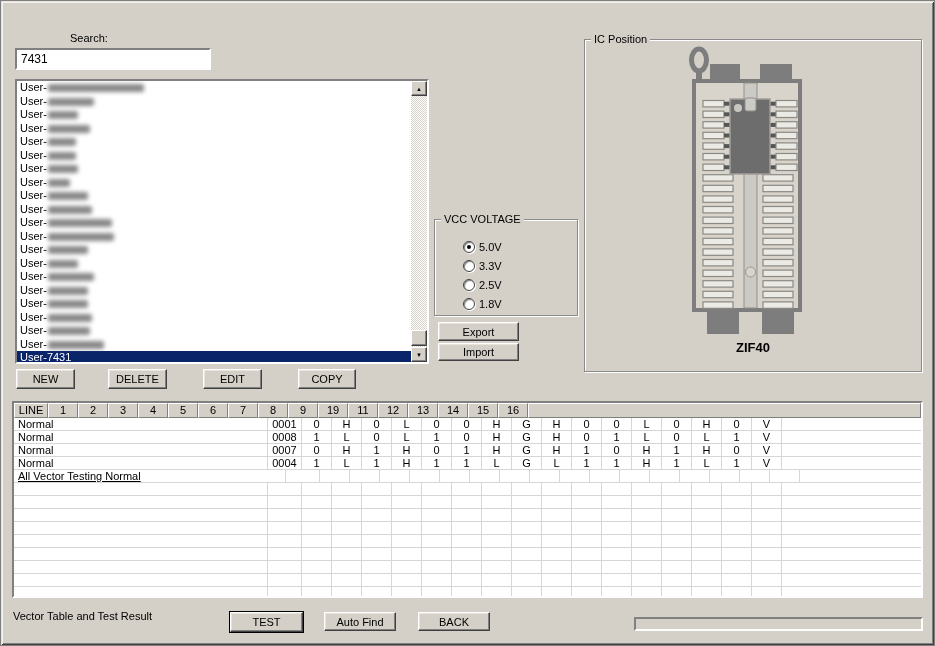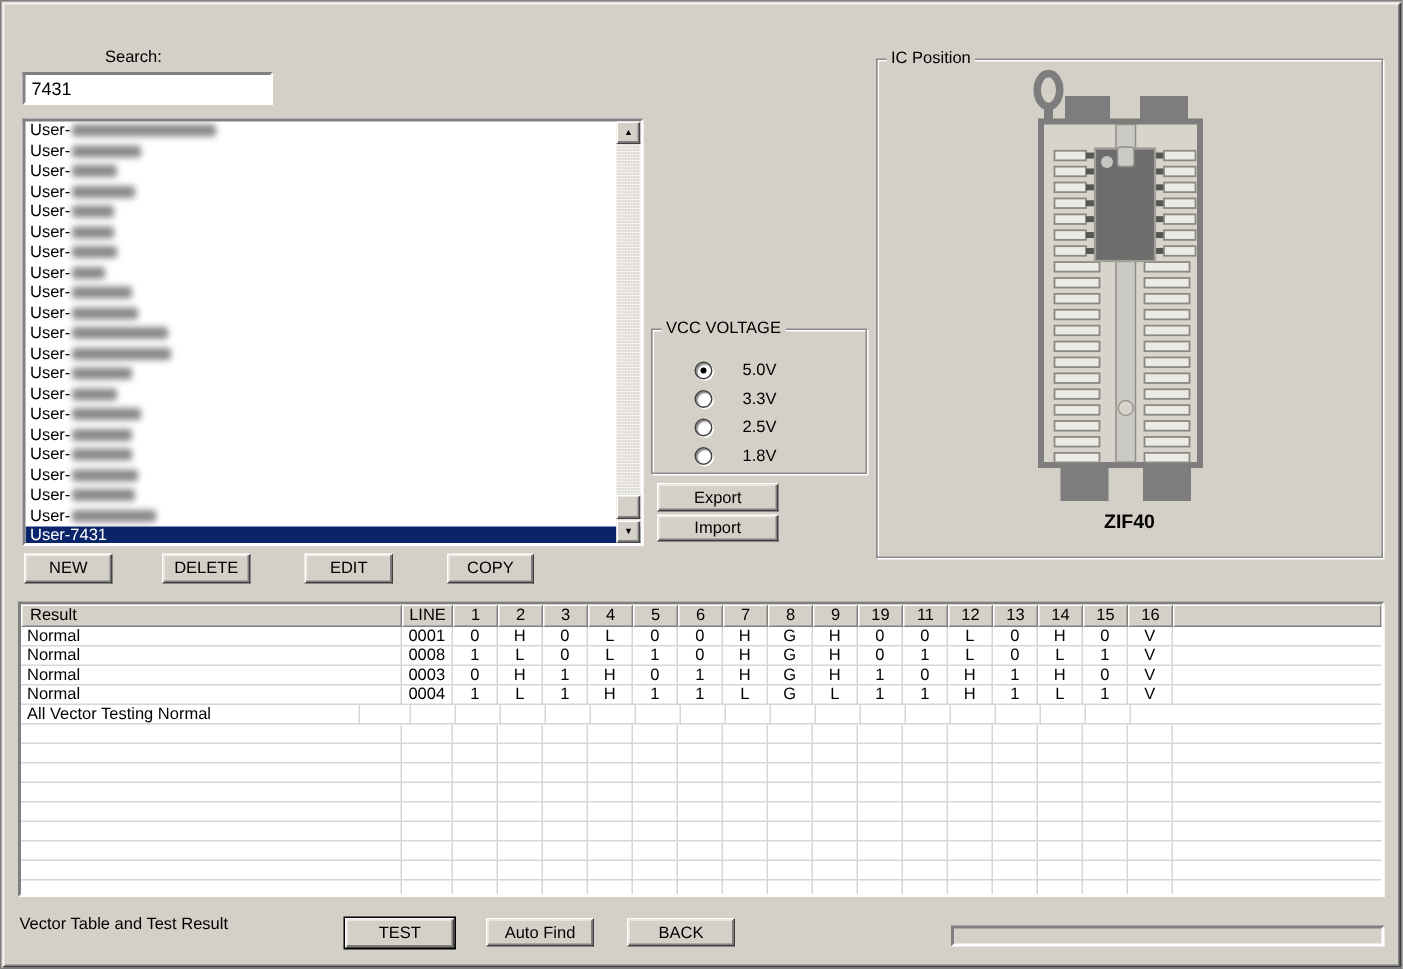--- a/index.html
+++ b/index.html
@@ -22,21 +22,21 @@
   .close-btn {
     width:17px; height:15px; background:#d4d0c8; display:flex; align-items:center; justify-content:center;
     border:1px solid; border-color:#fff #404040 #404040 #fff;
     box-shadow: inset -1px -1px 0 #808080;
     cursor:default;
   }
 
   .label { font-size:11px; color:#000; position:absolute; }
 
   .search-input {
-    position:absolute; left:14px; top:47px; width:167px; height:22px;
+    position:absolute; left:14px; top:47px; width:196px; height:22px;
     background:#fff; font-family:"Liberation Sans",sans-serif; font-size:12px; padding:0 4px; outline:none;
     border:2px solid; border-color:#808080 #fff #fff #808080;
   }
 
   .listbox {
     position:absolute; left:14px; top:78px; width:414px; height:285px; background:#fff;
     border:2px solid; border-color:#808080 #fff #fff #808080; overflow:hidden;
   }
   .list-item { height:13.5px; line-height:13.5px; font-size:11px; padding-left:3px; white-space:pre; color:#000; }
   .list-item .mask {
@@ -74,21 +74,21 @@
   .vec-lines { position:absolute; left:26px; top:30px; font-size:11px; line-height:13px; white-space:pre; color:#000; }
 
   .radio-row { position:absolute; left:28px; display:flex; align-items:center; height:13px; }
   .radio-circle {
     width:12px; height:12px; border-radius:50%; background:#fff; position:relative;
     border:1px solid #404040; box-shadow: inset 1px 1px 1px #808080, 1px 1px 0 #fff;
   }
   .radio-circle.checked::after {
     content:""; position:absolute; left:3px; top:3px; width:4px; height:4px; border-radius:50%; background:#000;
   }
-  .radio-label { font-size:11px; margin-left:20px; color:#000; }
+  .radio-label { font-size:11px; margin-left:4px; color:#000; }
 
   .grid {
     position:absolute; left:11px; top:400px; width:911px; height:197px; background:#fff;
     border:2px solid; border-color:#808080 #fff #fff #808080; overflow:hidden;
   }
   .grid-header { display:flex; height:15px; }
   .gh-cell {
     flex:none; background:#d4d0c8; font-size:11px; color:#000; height:15px; line-height:13px;
     border:1px solid; border-color:#fff #808080 #808080 #fff; text-align:center; overflow:hidden;
   }
@@ -264,21 +264,20 @@
 
       <rect x="145" y="59" width="40" height="75" fill="#6d6d6d" stroke="#a09e99" stroke-width="1.5"></rect>
       <rect x="160" y="58" width="11" height="13" rx="2" fill="#cccac5" stroke="#918f8a" stroke-width="1"></rect>
       <circle cx="153" cy="68" r="4" fill="#c8c6c1"></circle>
     </svg>
     <div class="zif-label">ZIF40</div>
   </div>
 
   <div class="grid">
     <div class="grid-header" id="grid-header">
-        <div class="gh-cell first" style="width: 254px;">Result</div>
         <div class="gh-cell" style="width: 34px;">LINE</div>
         <div class="gh-cell" style="width: 30px;">1</div>
         <div class="gh-cell" style="width: 30px;">2</div>
         <div class="gh-cell" style="width: 30px;">3</div>
         <div class="gh-cell" style="width: 30px;">4</div>
         <div class="gh-cell" style="width: 30px;">5</div>
         <div class="gh-cell" style="width: 30px;">6</div>
         <div class="gh-cell" style="width: 30px;">7</div>
         <div class="gh-cell" style="width: 30px;">8</div>
         <div class="gh-cell" style="width: 30px;">9</div>
@@ -329,21 +328,21 @@
           <div class="g-cell" style="width: 30px;">1</div>
           <div class="g-cell" style="width: 30px;">L</div>
           <div class="g-cell" style="width: 30px;">0</div>
           <div class="g-cell" style="width: 30px;">L</div>
           <div class="g-cell" style="width: 30px;">1</div>
           <div class="g-cell" style="width: 30px;">V</div>
           <div class="g-cell fill"></div>
         </div>
         <div class="grid-row">
           <div class="g-cell first" style="width: 254px;">Normal</div>
-          <div class="g-cell" style="width: 34px;">0003</div>
+          <div class="g-cell" style="width: 34px;">0007</div>
           <div class="g-cell" style="width: 30px;">0</div>
           <div class="g-cell" style="width: 30px;">H</div>
           <div class="g-cell" style="width: 30px;">1</div>
           <div class="g-cell" style="width: 30px;">H</div>
           <div class="g-cell" style="width: 30px;">0</div>
           <div class="g-cell" style="width: 30px;">1</div>
           <div class="g-cell" style="width: 30px;">H</div>
           <div class="g-cell" style="width: 30px;">G</div>
           <div class="g-cell" style="width: 30px;">H</div>
           <div class="g-cell" style="width: 30px;">1</div>
@@ -370,21 +369,21 @@
           <div class="g-cell" style="width: 30px;">1</div>
           <div class="g-cell" style="width: 30px;">1</div>
           <div class="g-cell" style="width: 30px;">H</div>
           <div class="g-cell" style="width: 30px;">1</div>
           <div class="g-cell" style="width: 30px;">L</div>
           <div class="g-cell" style="width: 30px;">1</div>
           <div class="g-cell" style="width: 30px;">V</div>
           <div class="g-cell fill"></div>
         </div>
         <div class="grid-row">
-          <div class="g-cell first" style="width: 226px;">All Vector Testing Normal</div>
+          <div class="g-cell first" style="width: 272px; text-decoration: underline;">All Vector Testing Normal</div>
           <div class="g-cell" style="width: 34px;"></div>
           <div class="g-cell" style="width: 30px;"></div>
           <div class="g-cell" style="width: 30px;"></div>
           <div class="g-cell" style="width: 30px;"></div>
           <div class="g-cell" style="width: 30px;"></div>
           <div class="g-cell" style="width: 30px;"></div>
           <div class="g-cell" style="width: 30px;"></div>
           <div class="g-cell" style="width: 30px;"></div>
           <div class="g-cell" style="width: 30px;"></div>
           <div class="g-cell" style="width: 30px;"></div>

